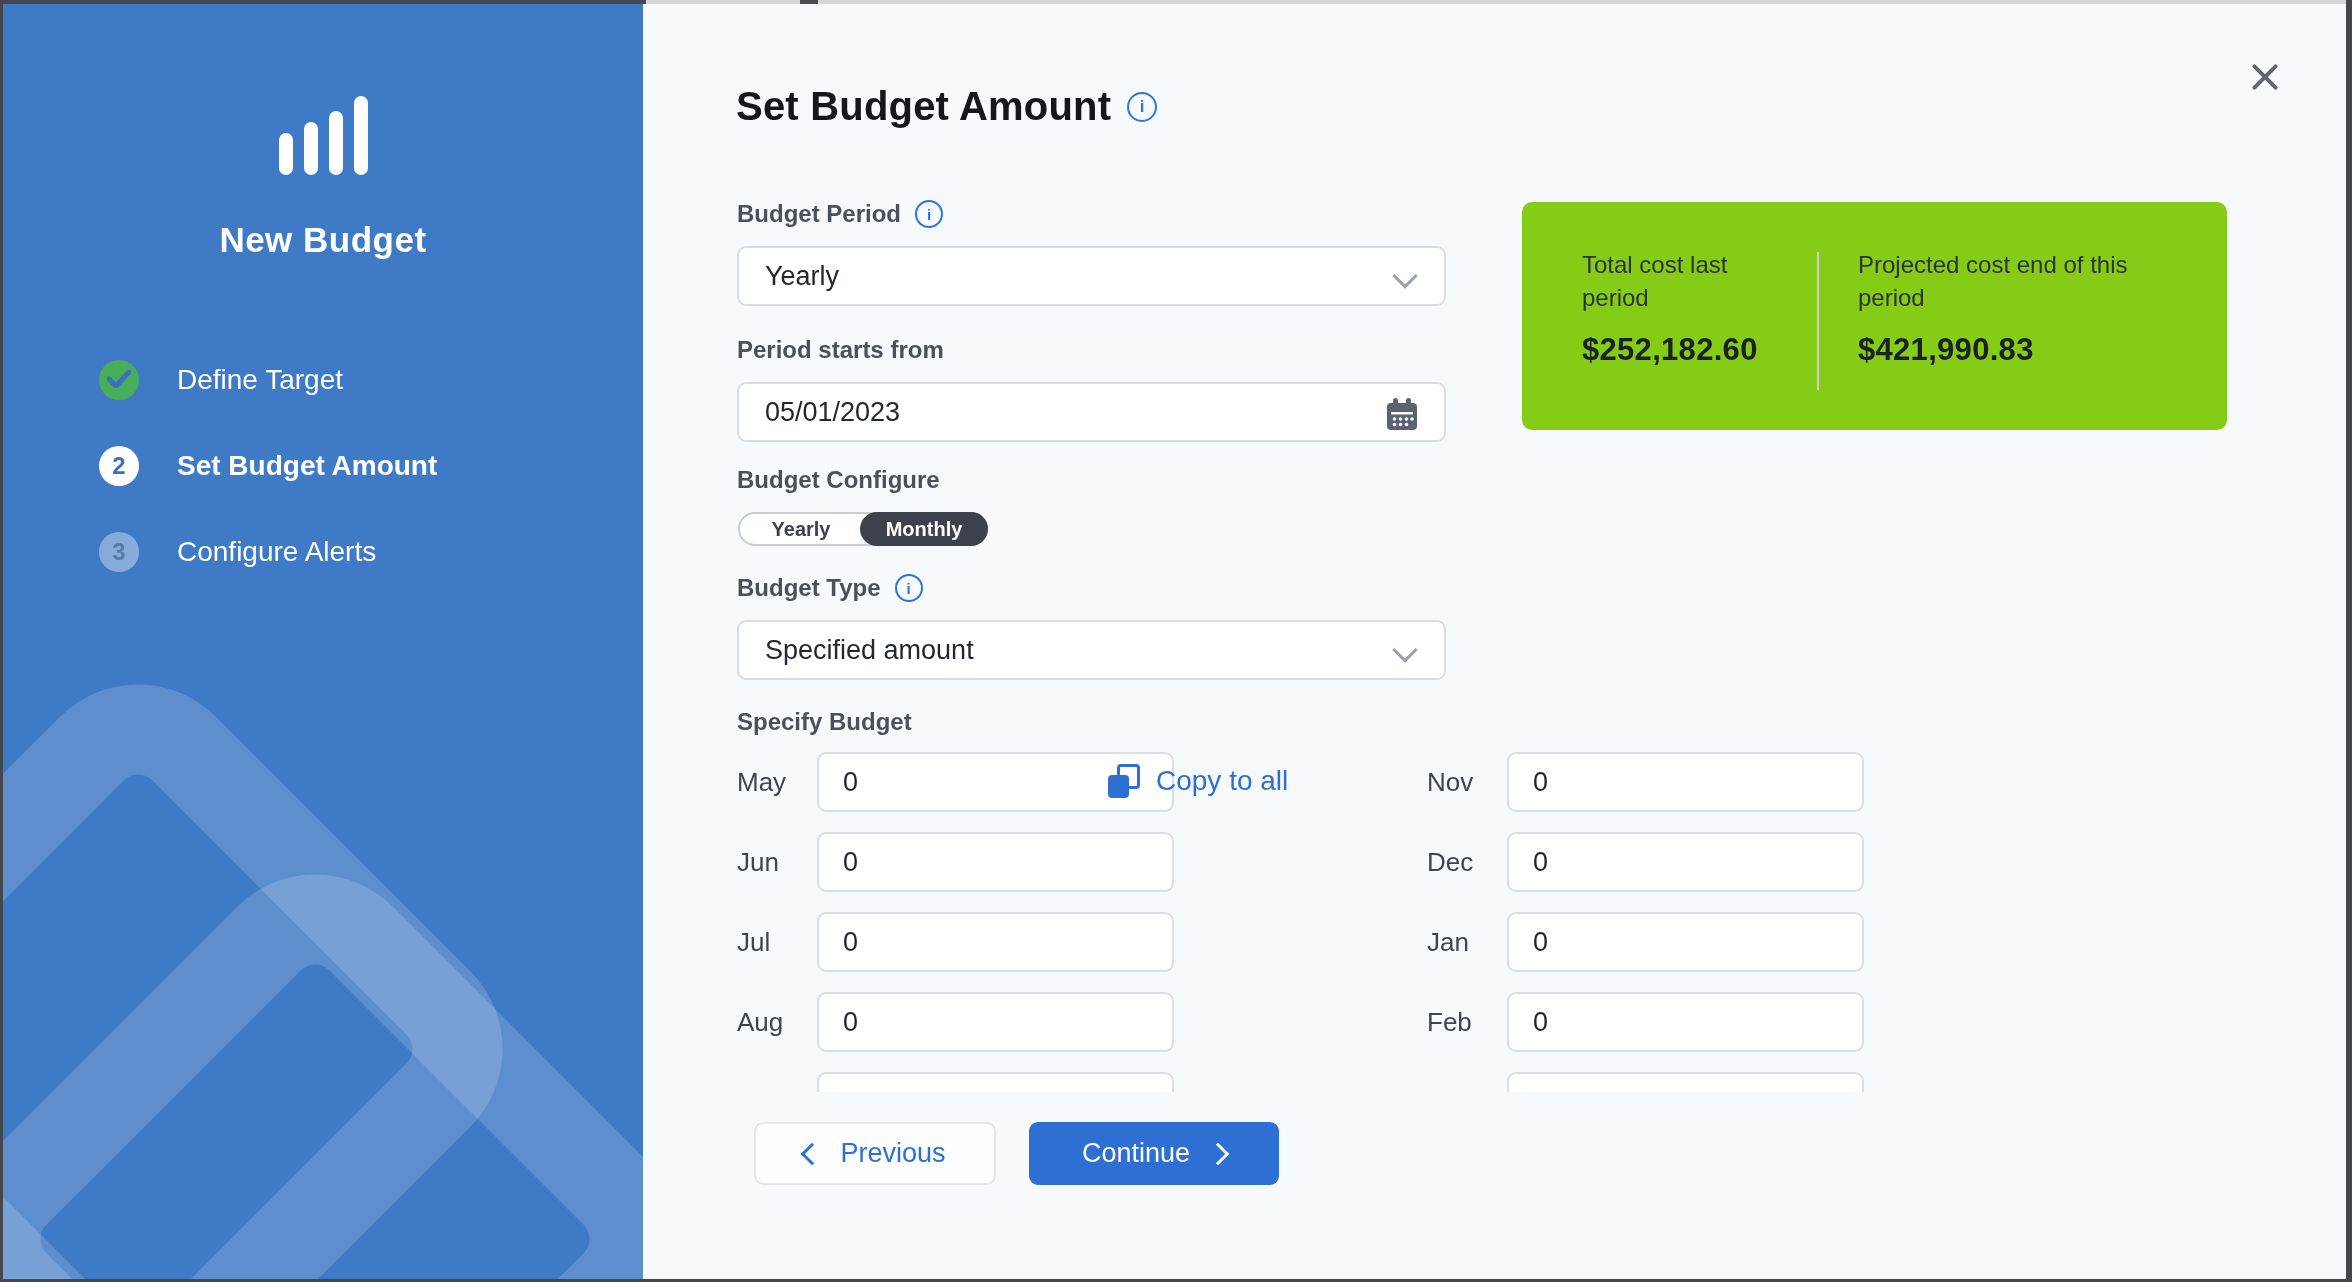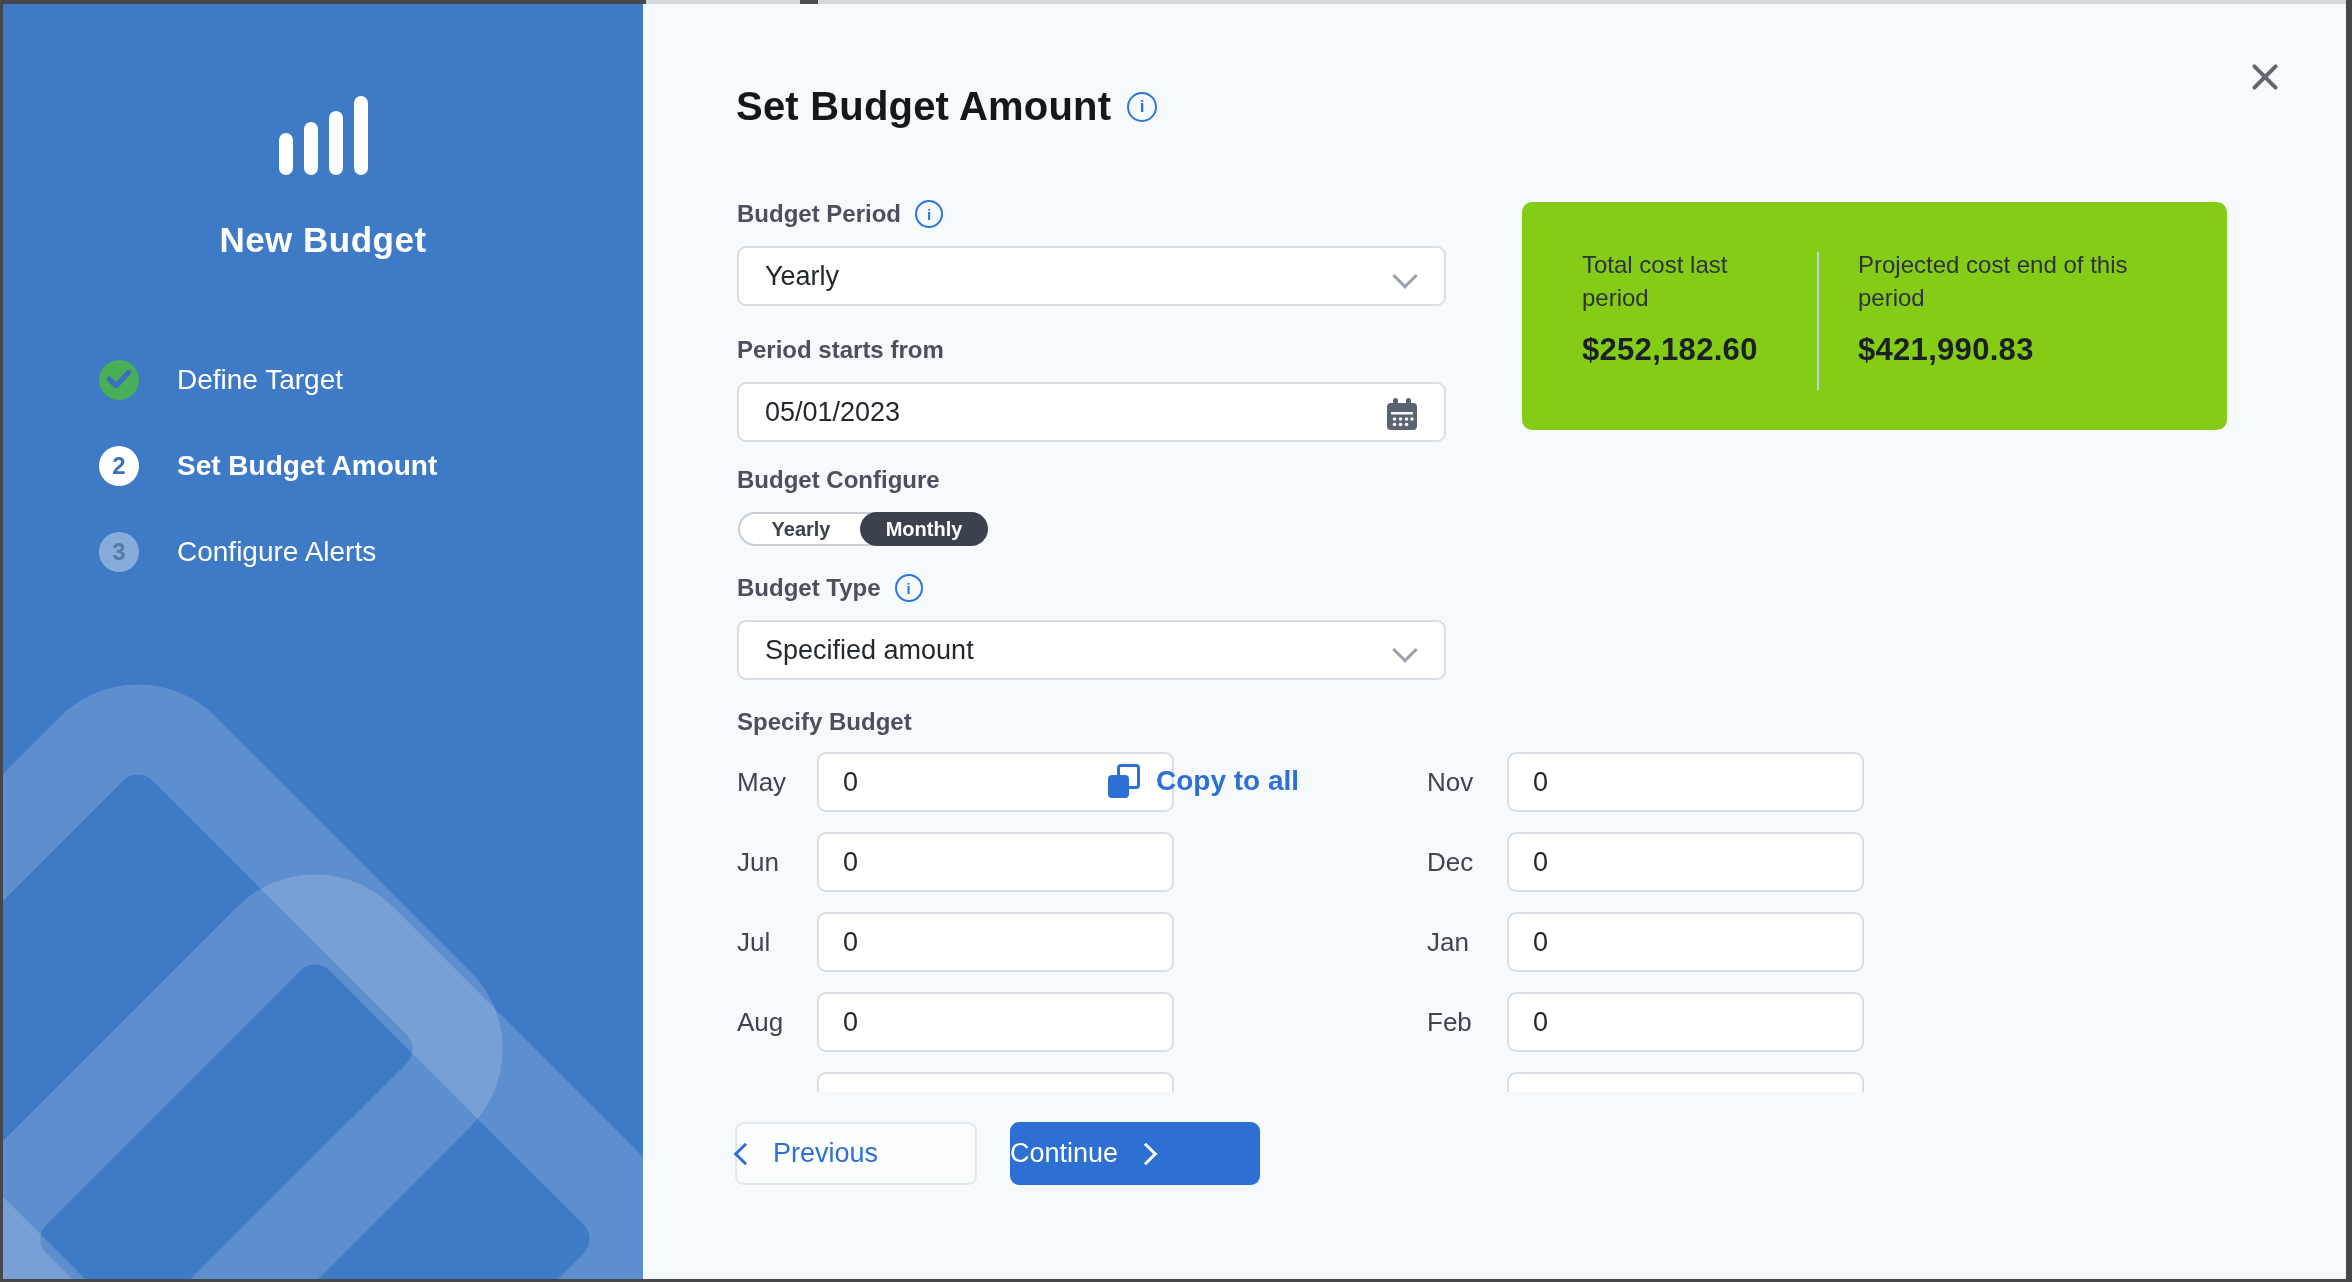--- a/index.html
+++ b/index.html
@@ -61,23 +61,23 @@
   .mcol{position:absolute;top:0;}
   .mcol.left{left:0;width:450px;}
   .mcol.right{left:690px;width:450px;}
   .mrow{position:relative;height:60px;margin-bottom:20px;display:flex;align-items:center;}
   .mlabel{width:80px;font-size:26px;color:#3f4550;}
   .minput{width:357px;height:60px;box-sizing:border-box;border:2px solid #dadde3;border-radius:9px;background:#fff;font-family:"Liberation Sans",sans-serif;font-size:27px;color:#23272e;padding:0 0 0 24px;outline:none;}
   .copy-all{position:absolute;left:465px;top:760px;display:flex;align-items:center;gap:16px;cursor:pointer;}
   .copy-ico{position:relative;width:32px;height:34px;}
   .copy-ico .back{position:absolute;right:0;top:0;width:17px;height:19px;border:3px solid #2e6fd3;border-radius:4px;}
   .copy-ico .front{position:absolute;left:0;bottom:0;width:21px;height:23px;background:#2e6fd3;border-radius:4px;}
-  .copy-label{font-size:28px;font-weight:700;color:#2e6fd3;}
-
-  .btn{position:absolute;top:1118px;height:63px;border-radius:9px;display:flex;align-items:center;justify-content:flex-start;gap:18px;font-size:27px;cursor:pointer;box-sizing:border-box;}
+  .copy-label{font-size:28px;font-weight:400;color:#2e6fd3;}
+
+  .btn{position:absolute;top:1118px;height:63px;border-radius:9px;display:flex;align-items:center;justify-content:center;gap:18px;font-size:27px;cursor:pointer;box-sizing:border-box;margin-left:19px;}
   .btn-prev{left:92px;width:242px;background:#fcfdfe;border:2px solid #e3e7ed;color:#2e6fd3;font-weight:500;}
   .btn-next{left:367px;width:250px;background:#2e6fd3;color:#fff;font-weight:500;}
   .chev{width:13px;height:13px;display:inline-block;}
   .chev.left{border-left:3.5px solid currentColor;border-bottom:3.5px solid currentColor;transform:rotate(45deg);margin-right:2px;}
   .chev.right{border-right:3.5px solid currentColor;border-bottom:3.5px solid currentColor;transform:rotate(-45deg);margin-left:2px;}
 </style>
 </head>
 <body>
 
 <div class="stage">

